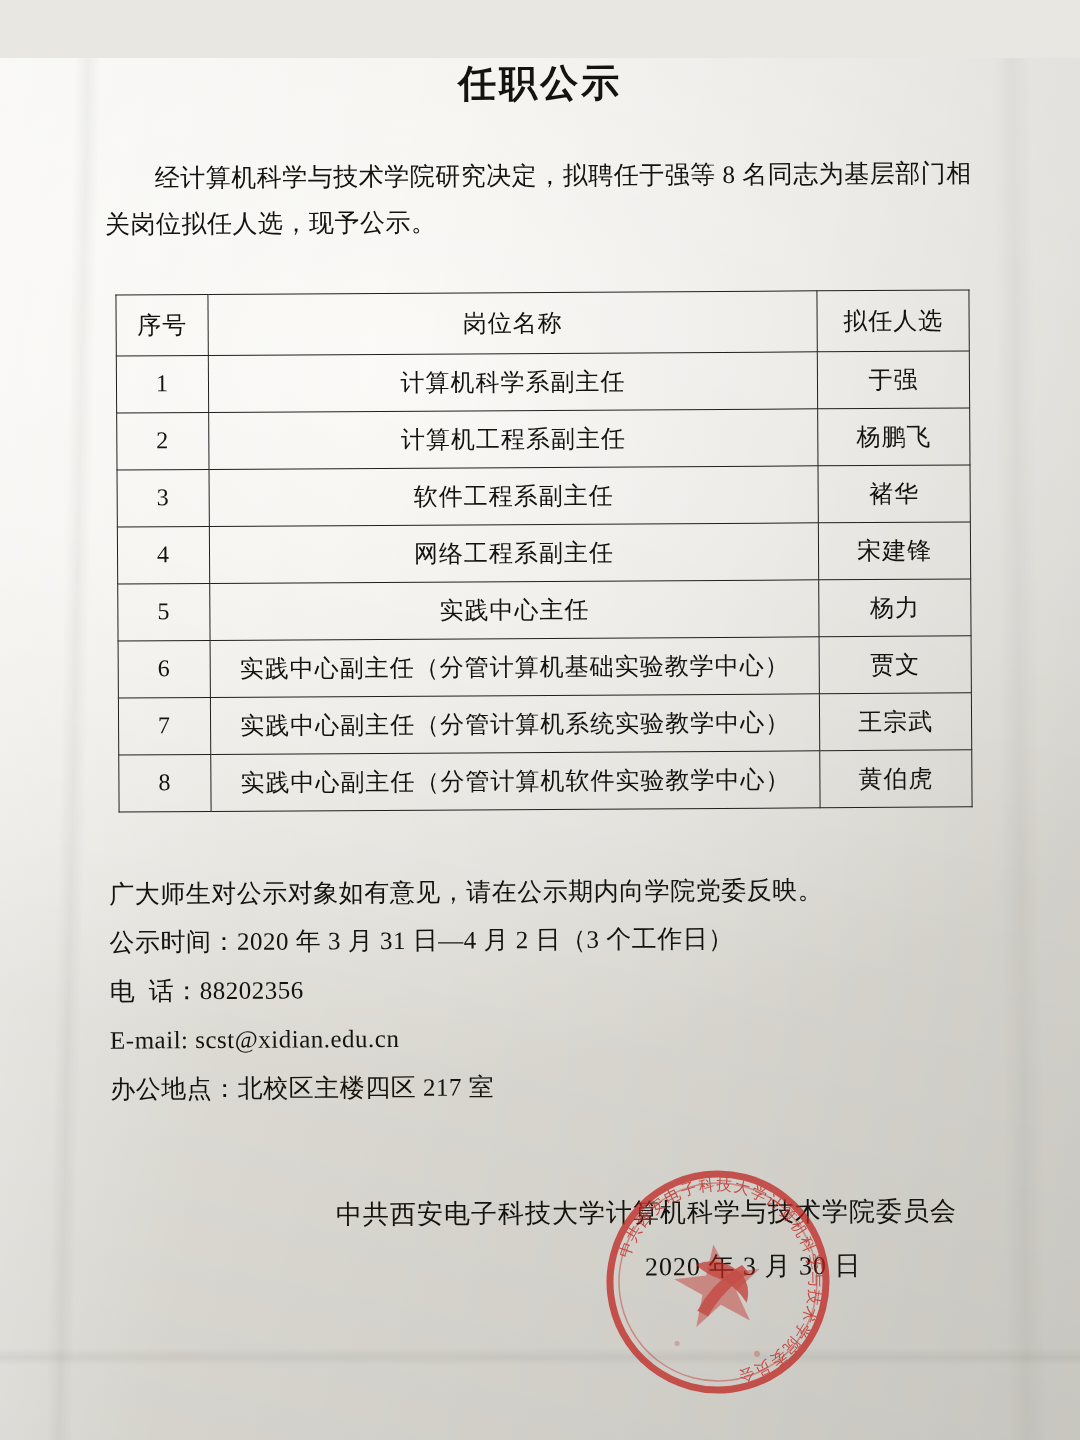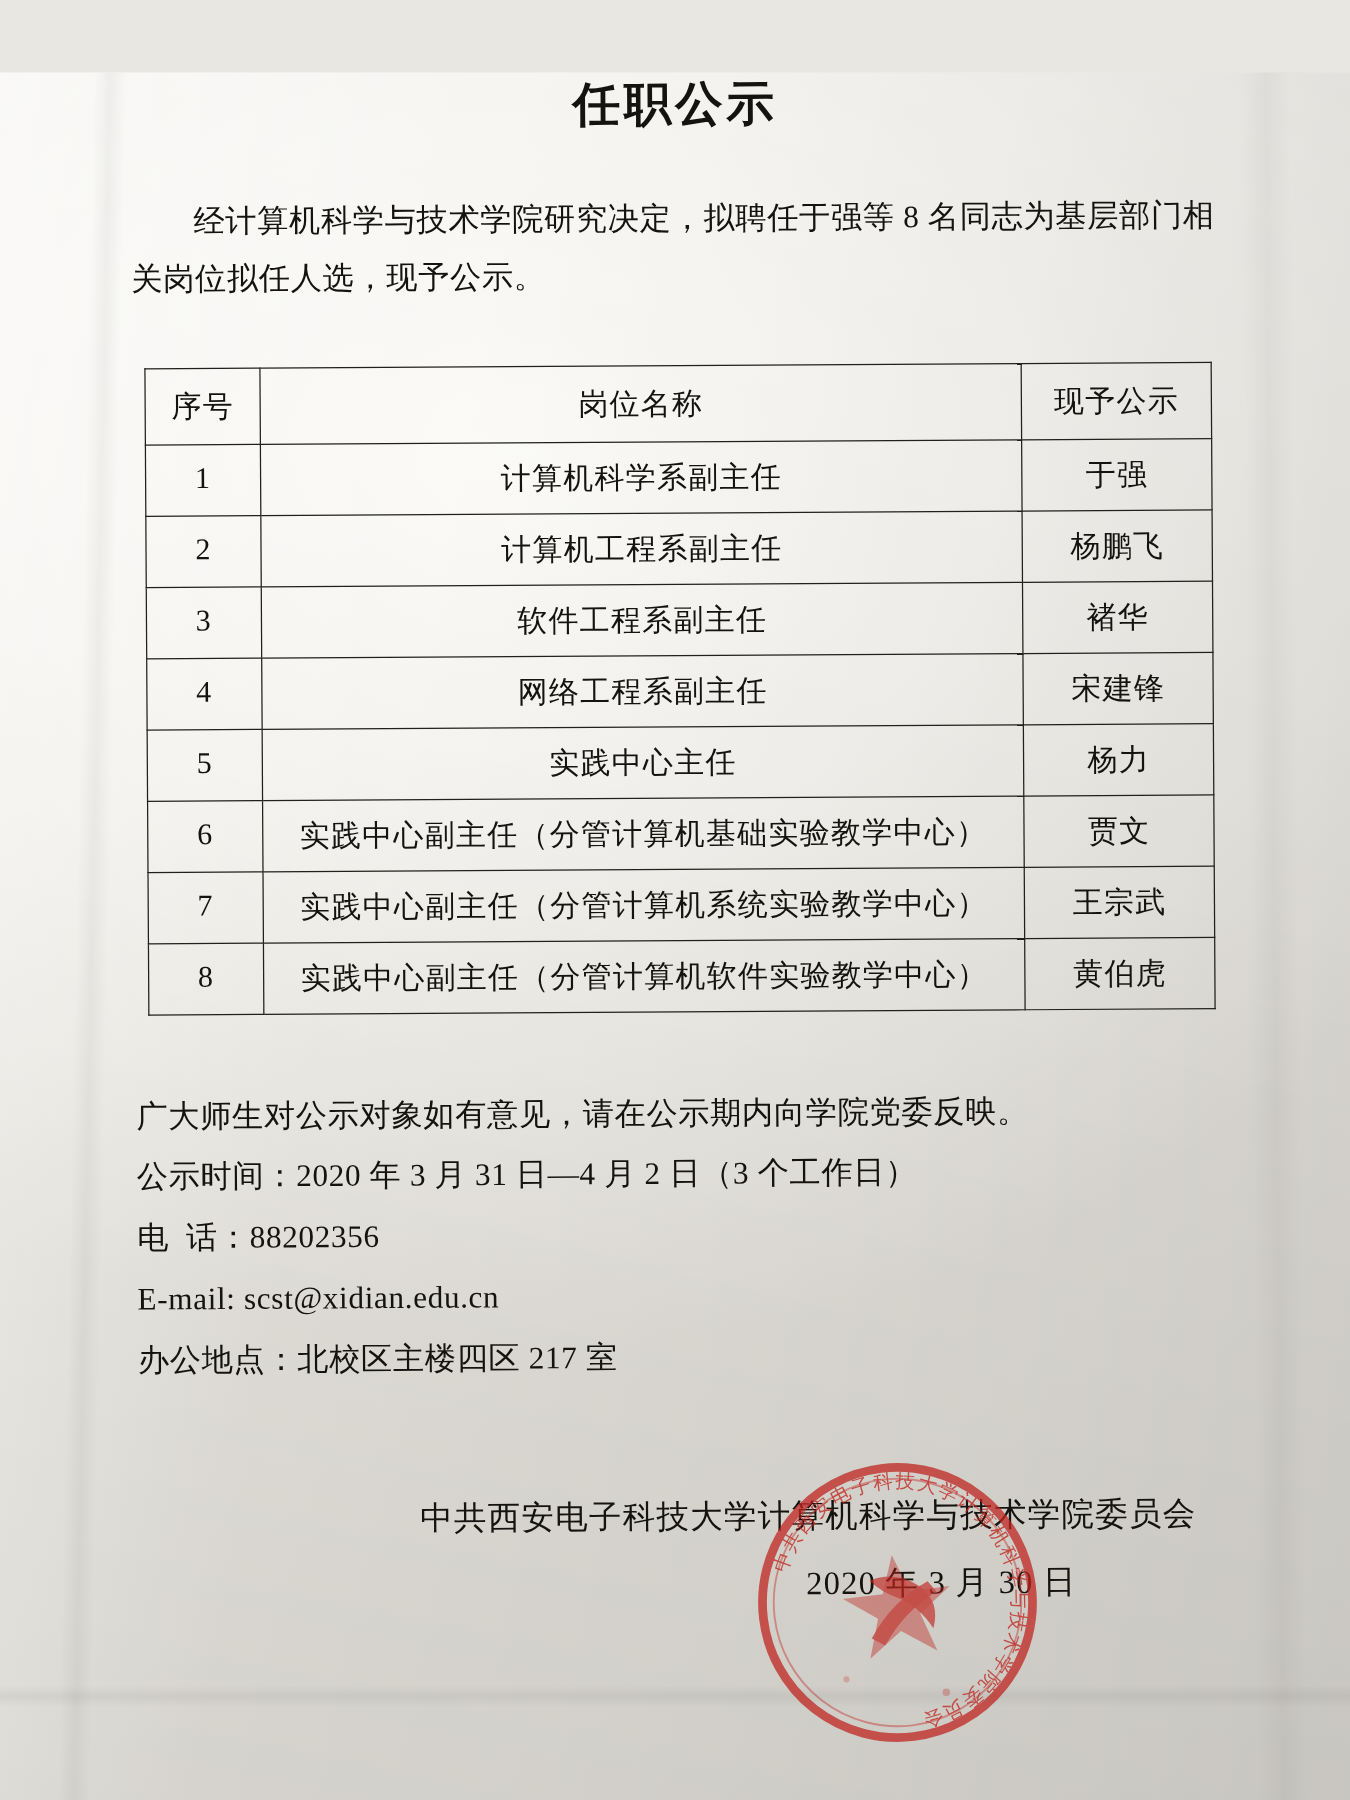--- a/index.html
+++ b/index.html
@@ -141,21 +141,21 @@
     <table class="appointments">
       <colgroup>
         <col class="c-no">
           <col class="c-post">
           <col class="c-name">
       </colgroup>
       <thead>
         <tr>
           <th>序号</th>
           <th>岗位名称</th>
-          <th>现予公示</th>
+          <th>拟任人选</th>
         </tr>
       </thead>
       <tbody>
         <tr>
           <td>1</td>
           <td>计算机科学系副主任</td>
           <td>于强</td>
         </tr>
         <tr>
           <td>2</td>

